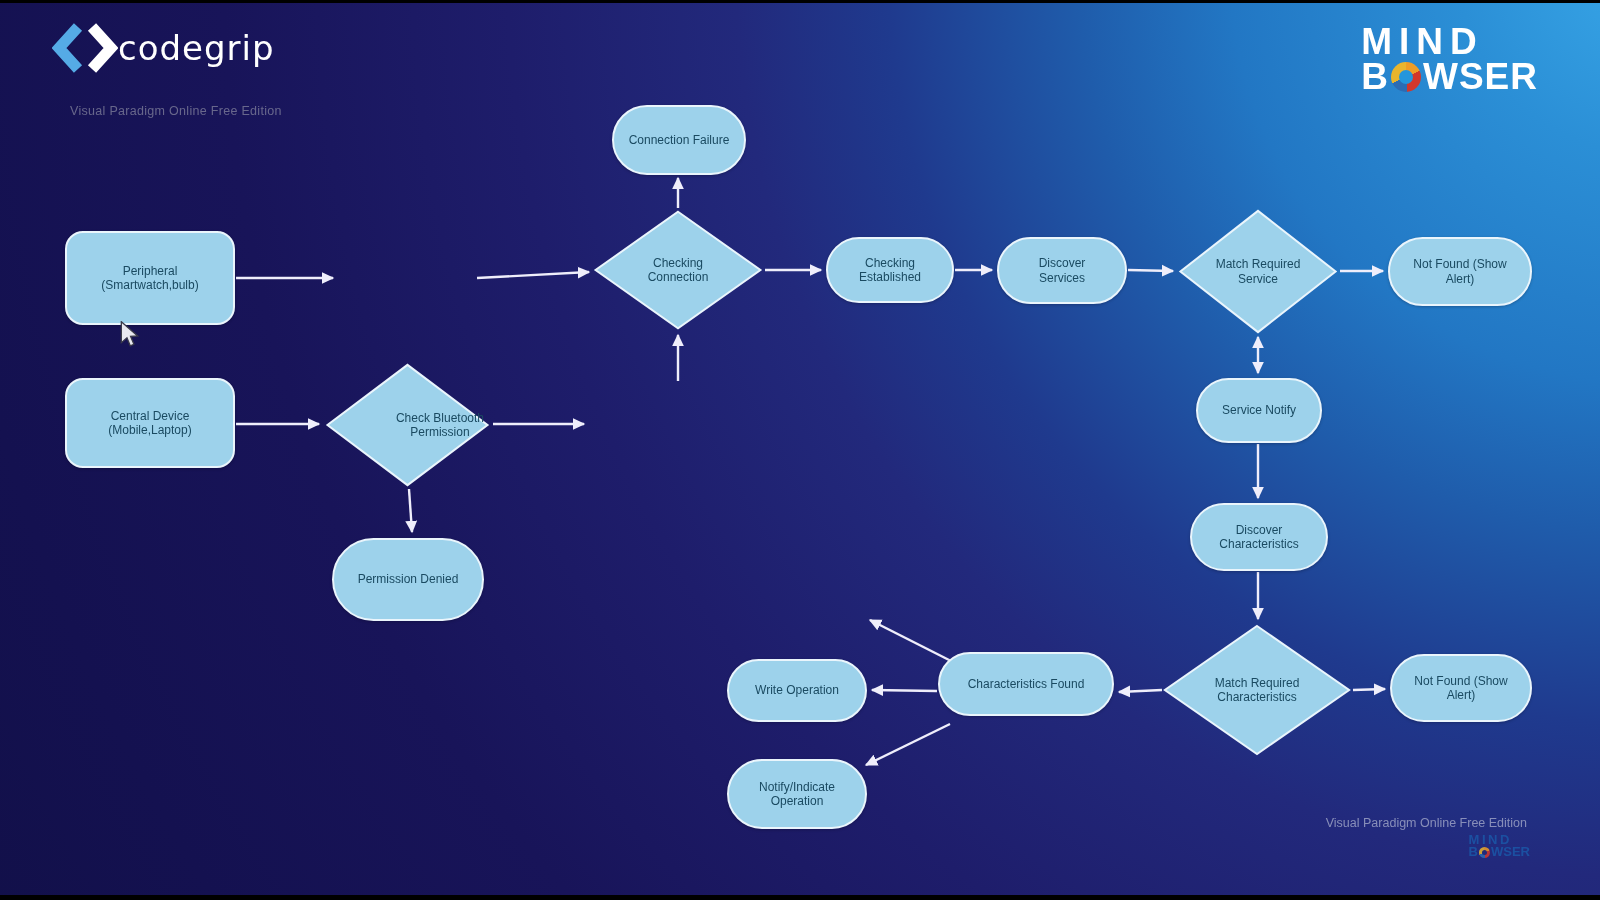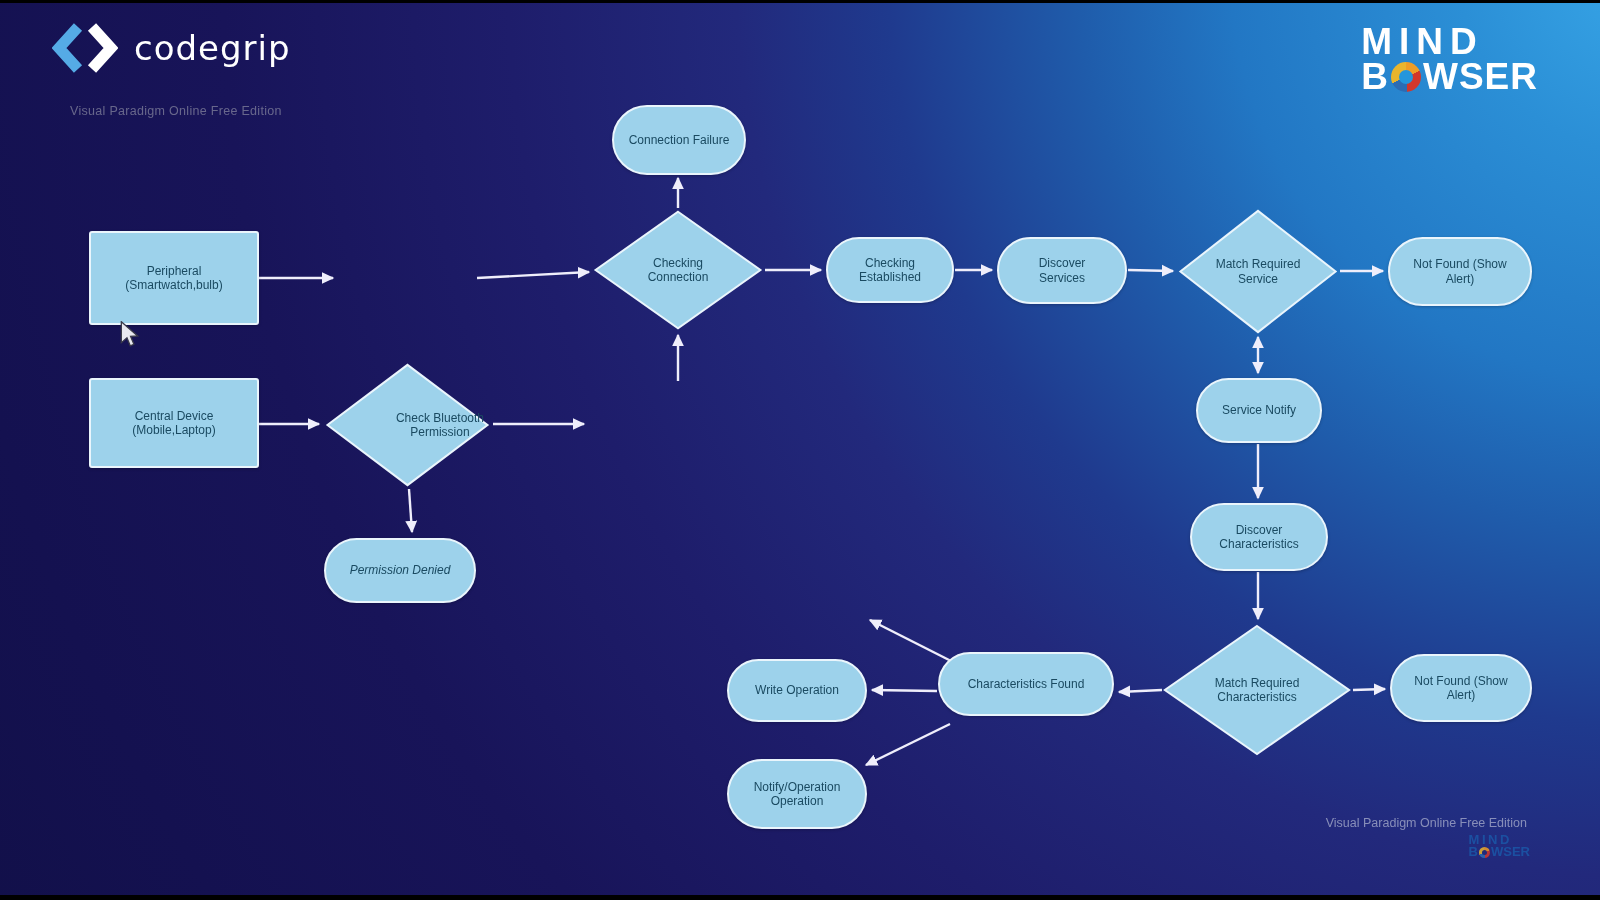--- a/index.html
+++ b/index.html
@@ -27,21 +27,21 @@
         #1e1d6b 60%,
         #181459 75%,
         #141150 90%,
         #12104a 100%);
   }
   .letterbox{position:absolute;left:0;width:1600px;background:#000;z-index:60;}
   .letterbox.top{top:0;height:3px;}
   .letterbox.bottom{bottom:0;height:5px;}
 
   
-  .codegrip{position:absolute;left:52px;top:20px;display:flex;align-items:center;gap:16px;z-index:40;}
+  .codegrip{position:absolute;left:52px;top:20px;display:flex;align-items:center;z-index:40;}
   .codegrip .word{color:#ffffff;font-family:"DejaVu Sans",sans-serif;font-size:34px;letter-spacing:1px;}
   .wm-top{position:absolute;left:70px;top:104px;color:#83839d;opacity:.75;font-size:12.5px;letter-spacing:.3px;z-index:40;}
 
   .mindbowser{position:absolute;right:62px;top:24px;text-align:left;color:#fff;z-index:40;line-height:.95;}
   .mindbowser .l1{font-weight:bold;font-size:37px;letter-spacing:7px;}
   .mindbowser .l2{font-weight:bold;font-size:37px;letter-spacing:1px;display:flex;align-items:center;}
   .swirl{display:inline-block;width:30px;height:30px;border-radius:50%;position:relative;margin:0 2px;
     background:conic-gradient(from 210deg,#2c6cb4 0 35deg,#e9b52d 35deg 150deg,#ef9d26 150deg 215deg,#d2372b 215deg 325deg,#2c6cb4 325deg 360deg);}
   .swirl::after{content:'';position:absolute;inset:8px;border-radius:50%;background:#2496dc;}
 
@@ -55,21 +55,21 @@
   
   #edges{position:absolute;inset:0;width:1600px;height:900px;z-index:10;}
   #edges line{stroke:var(--edge-color);stroke-width:2.4;}
   #nodes-layer{position:absolute;inset:0;z-index:20;}
   .node{position:absolute;display:flex;align-items:center;justify-content:center;box-sizing:border-box;}
   .node.rect,.node.pill{
     background:var(--node-fill);
     border:2px solid var(--node-border);
     box-shadow:0 1px 3px rgba(0,0,20,.25);
   }
-  .node.rect{border-radius:3px;margin-left:24px;}
+  .node.rect{border-radius:18px;}
   .node.pill{border-radius:200px;}
   .node.diamond{background:transparent;border:none;}
   .node.diamond svg{position:absolute;inset:0;width:100%;height:100%;overflow:visible;}
   .node.diamond polygon{fill:var(--node-fill);stroke:var(--node-border);stroke-width:2;}
   .node .label{
     position:relative;z-index:2;
     font-size:12px;line-height:1.2;color:var(--node-text);
     text-align:center;white-space:pre-line;padding:0 6px;
   }
 
@@ -184,31 +184,31 @@
         <span class="label">Not Found (Show
 Alert)</span>
       </div>
       <div class="node pill" style="left: 938px; top: 652px; width: 176px; height: 64px;">
         <span class="label">Characteristics Found</span>
       </div>
       <div class="node pill" style="left: 727px; top: 659px; width: 140px; height: 63px;">
         <span class="label">Write Operation</span>
       </div>
       <div class="node pill" style="left: 727px; top: 759px; width: 140px; height: 70px;">
-        <span class="label">Notify/Operation
+        <span class="label">Notify/Indicate
 Operation</span>
       </div>
       <div class="node diamond" style="left: 325px; top: 363px; width: 165px; height: 124px; justify-content: flex-end;">
         <svg viewBox="0 0 100 100" preserveAspectRatio="none">
           <polygon points="50,1.5 98.5,50 50,98.5 1.5,50" vector-effect="non-scaling-stroke"></polygon>
         </svg>
         <span class="label">Check Bluetooth
 Permission</span>
       </div>
-      <div class="node pill" style="left: 324px; top: 538px; width: 152px; height: 65px; font-style: italic;">
+      <div class="node pill" style="left: 332px; top: 538px; width: 152px; height: 83px;">
         <span class="label">Permission Denied</span>
       </div>
     </div>
 
   <div class="wm-bottom">Visual Paradigm Online Free Edition</div>
   <div class="mb-mini">
     <div class="l1">MIND</div>
     <div class="l2">
         <span>B</span>
         <span class="swirl"></span>

